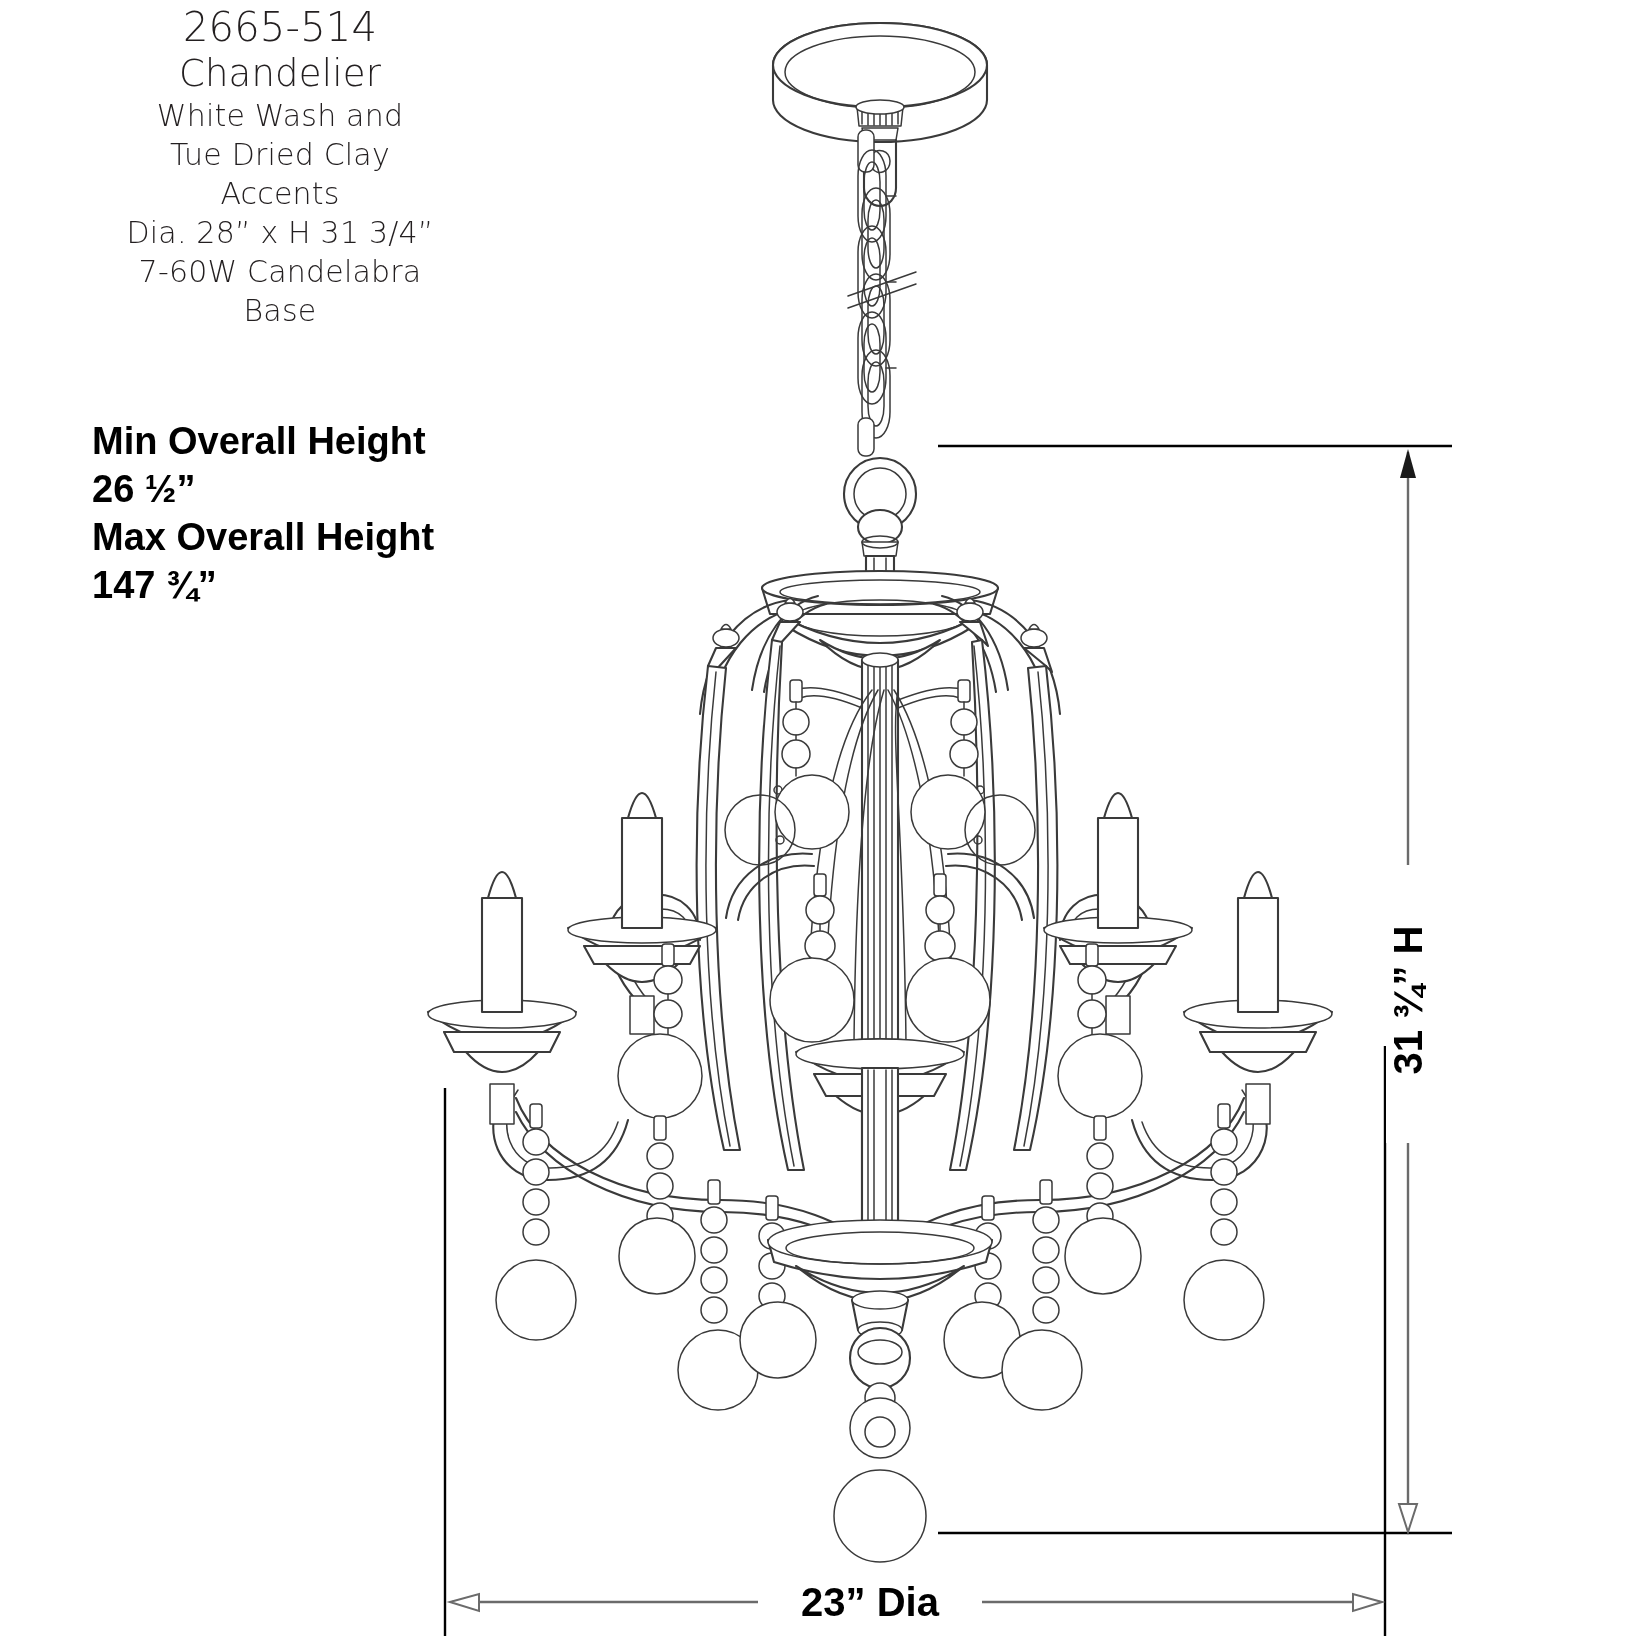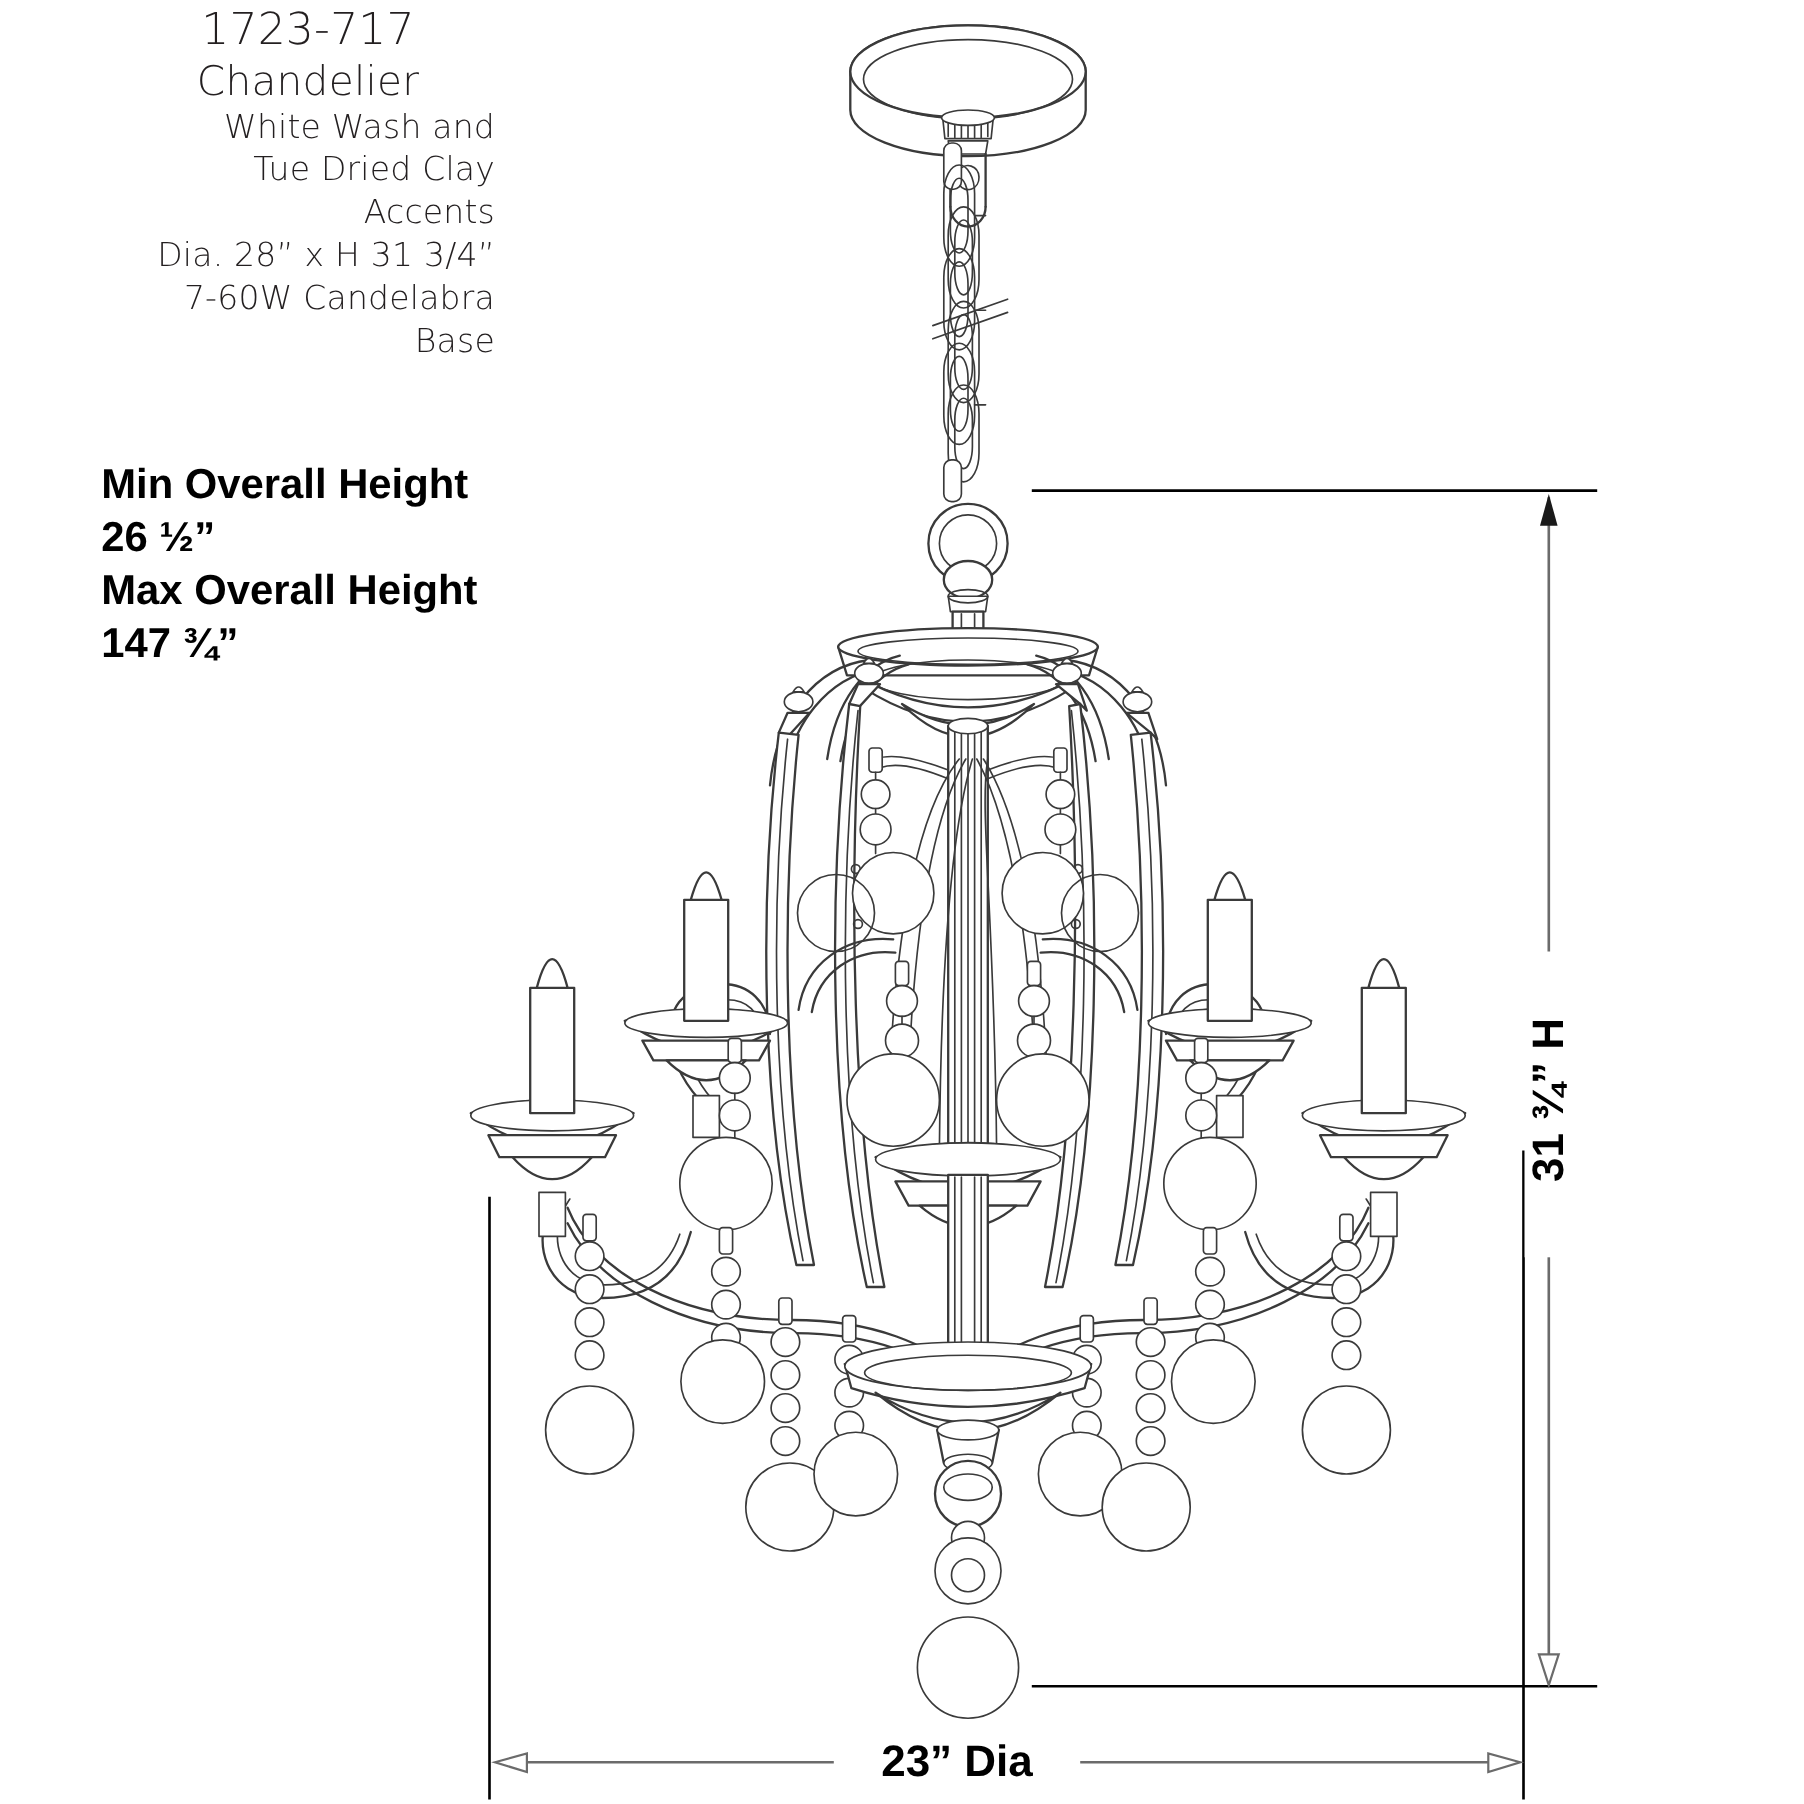--- a/index.html
+++ b/index.html
@@ -34,21 +34,21 @@
     font-family: "DejaVu Sans", sans-serif;
     font-weight: 300;
     color: #231f20;
     letter-spacing: 0.2px;
   }
   .pi-sku      { font-size: 40px; line-height: 1.18; }
   .pi-type     { font-size: 37px; line-height: 1.22; }
   .pi-finish1,
   .pi-finish2,
   .pi-dims,
-  .pi-socket   { font-size: 30px; line-height: 1.30; text-align: right; }
+  .pi-socket   { font-size: 30px; line-height: 1.30; }
 
   
   .height-callout {
     position: absolute;
     left: 92px;
     top: 418px;
     width: 420px;
     text-align: left;
     font-family: "Liberation Sans", sans-serif;
     font-weight: bold;
@@ -95,21 +95,21 @@
   .extline { fill: none; stroke: #000000; stroke-width: 2.4; }
   .arrowfill { fill: #1a1a1a; stroke: none; }
   .arrowopen { fill: #ffffff; stroke: #6b6b6b; stroke-width: 2; }
 </style>
 </head>
 <body>
 
 <div id="sheet">
 
   <div class="product-info">
-    <div class="pi-sku">1723-717</div>
+    <div class="pi-sku">2665-514</div>
     <div class="pi-type">Chandelier</div>
     <div class="pi-finish1">White Wash and</div>
     <div class="pi-finish2">Tue Dried Clay Accents</div>
     <div class="pi-dims">Dia. 28” x H 31 3/4”</div>
     <div class="pi-socket">7-60W Candelabra Base</div>
   </div>
 
   <div class="height-callout">
     <div>Min Overall Height</div>
     <div>26 ½”</div>

